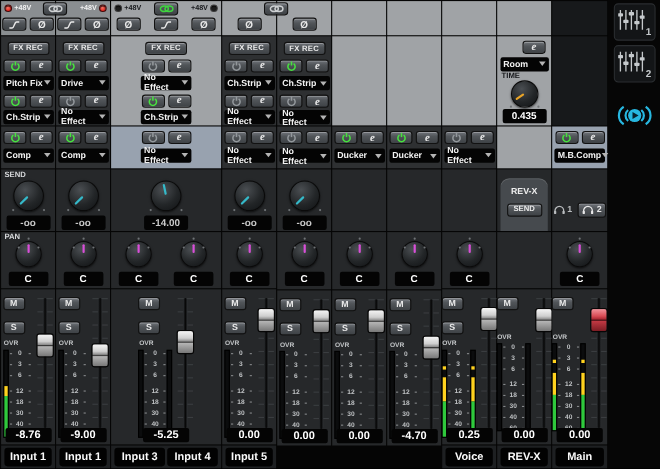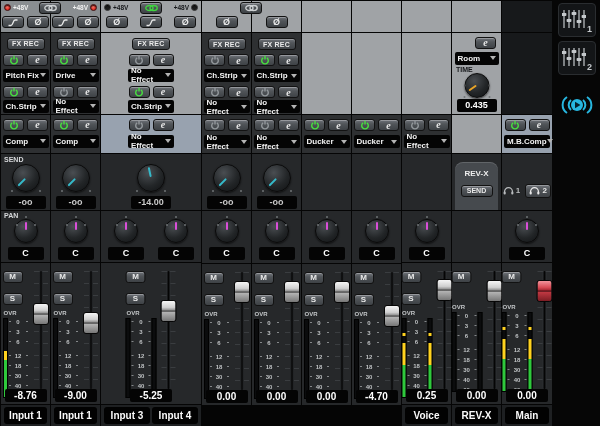--- a/index.html
+++ b/index.html
@@ -653,20 +653,23 @@
               <span class="ftk" style="top:74px"></span>
               <span class="ftk" style="top:86px"></span>
               <span class="ftk" style="top:98px"></span>
               <span class="ftk" style="top:110px"></span>
     <div class="ftrack"></div>
     <div class="fcap " style="top:11px"></div>
             </div>
     </div>
     <div class="val">0.00</div>
   </div>
+        <div class="row lblrow">
+    <div class="chname">Input 5</div>
+        </div>
       </div>
       <div class="col" style="width: 49px;">
         <div class="row hdr bg-light">
           <div class="btnrow" style="top:15px;justify-content:center">
             <span class="b hb">
               <span>Ø</span>
             </span>
           </div>
         </div>
         <div class="row fx1 bg-dark">

